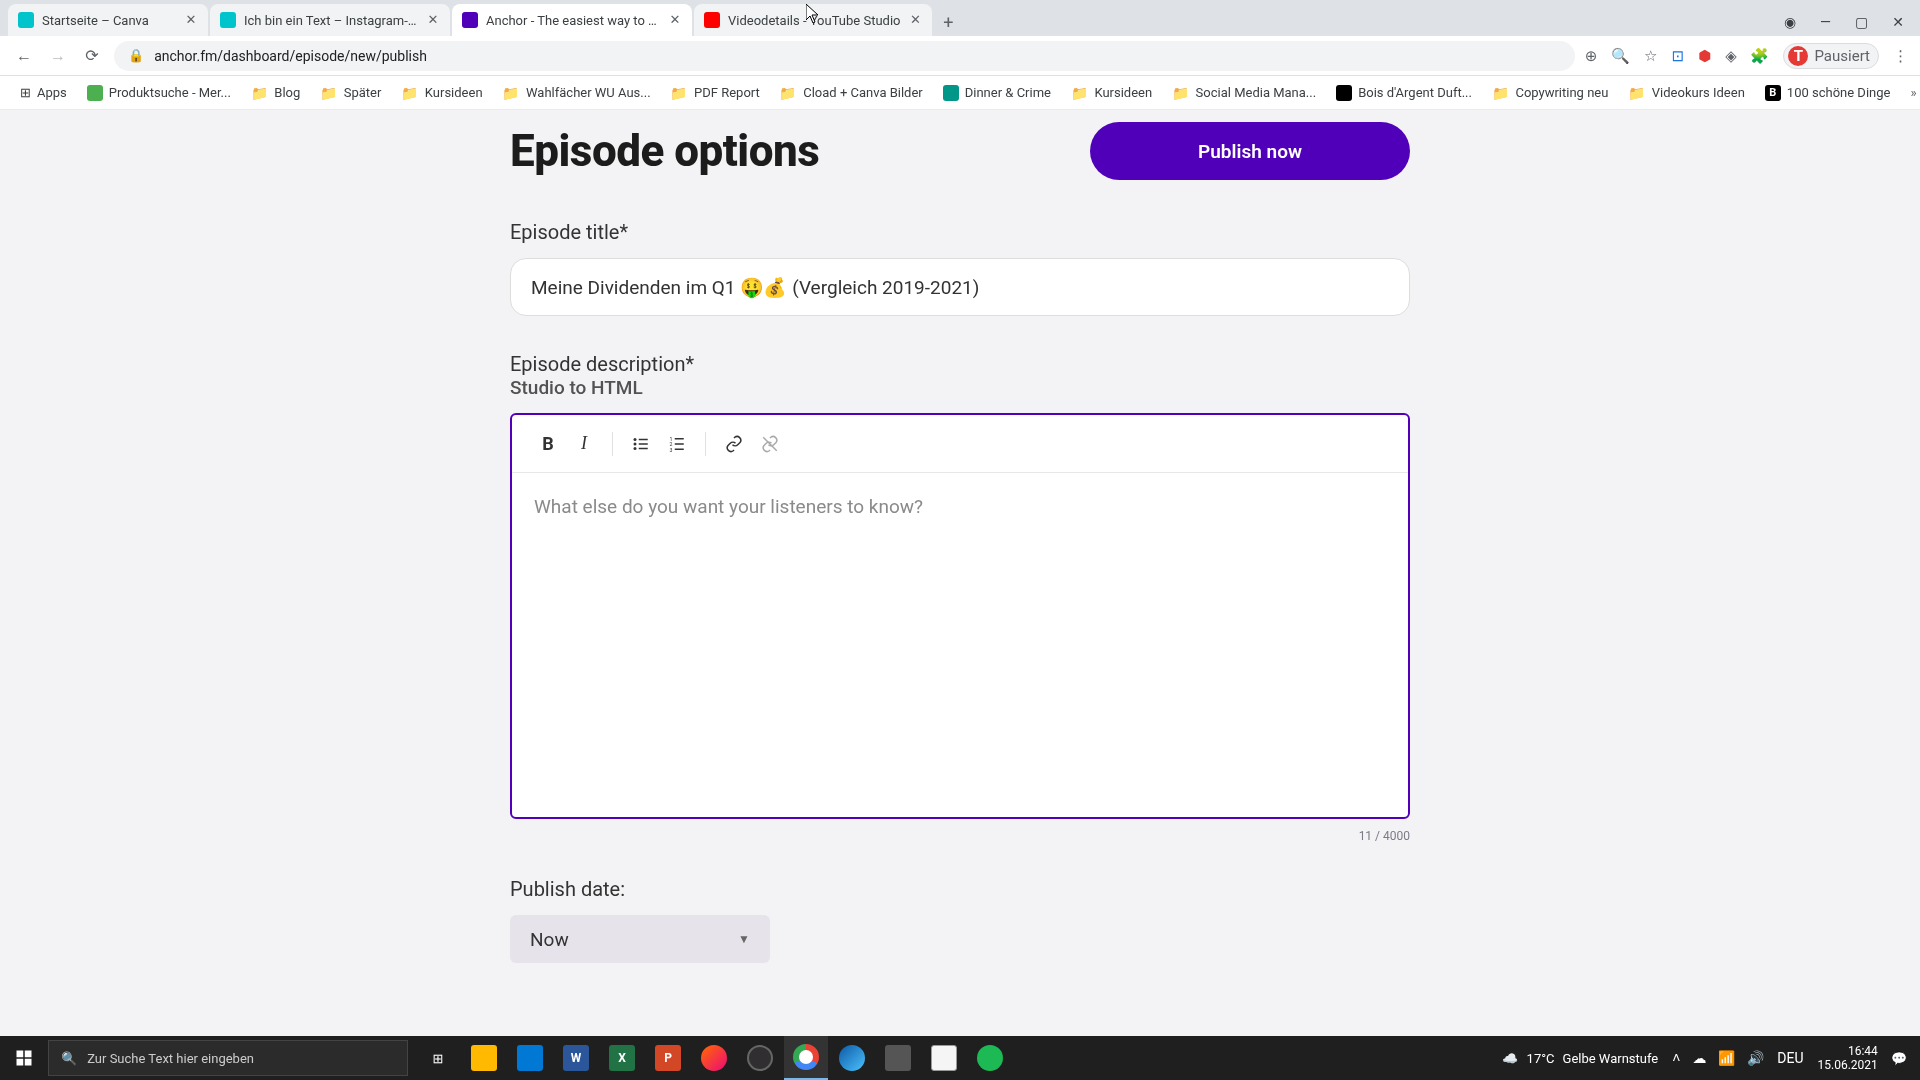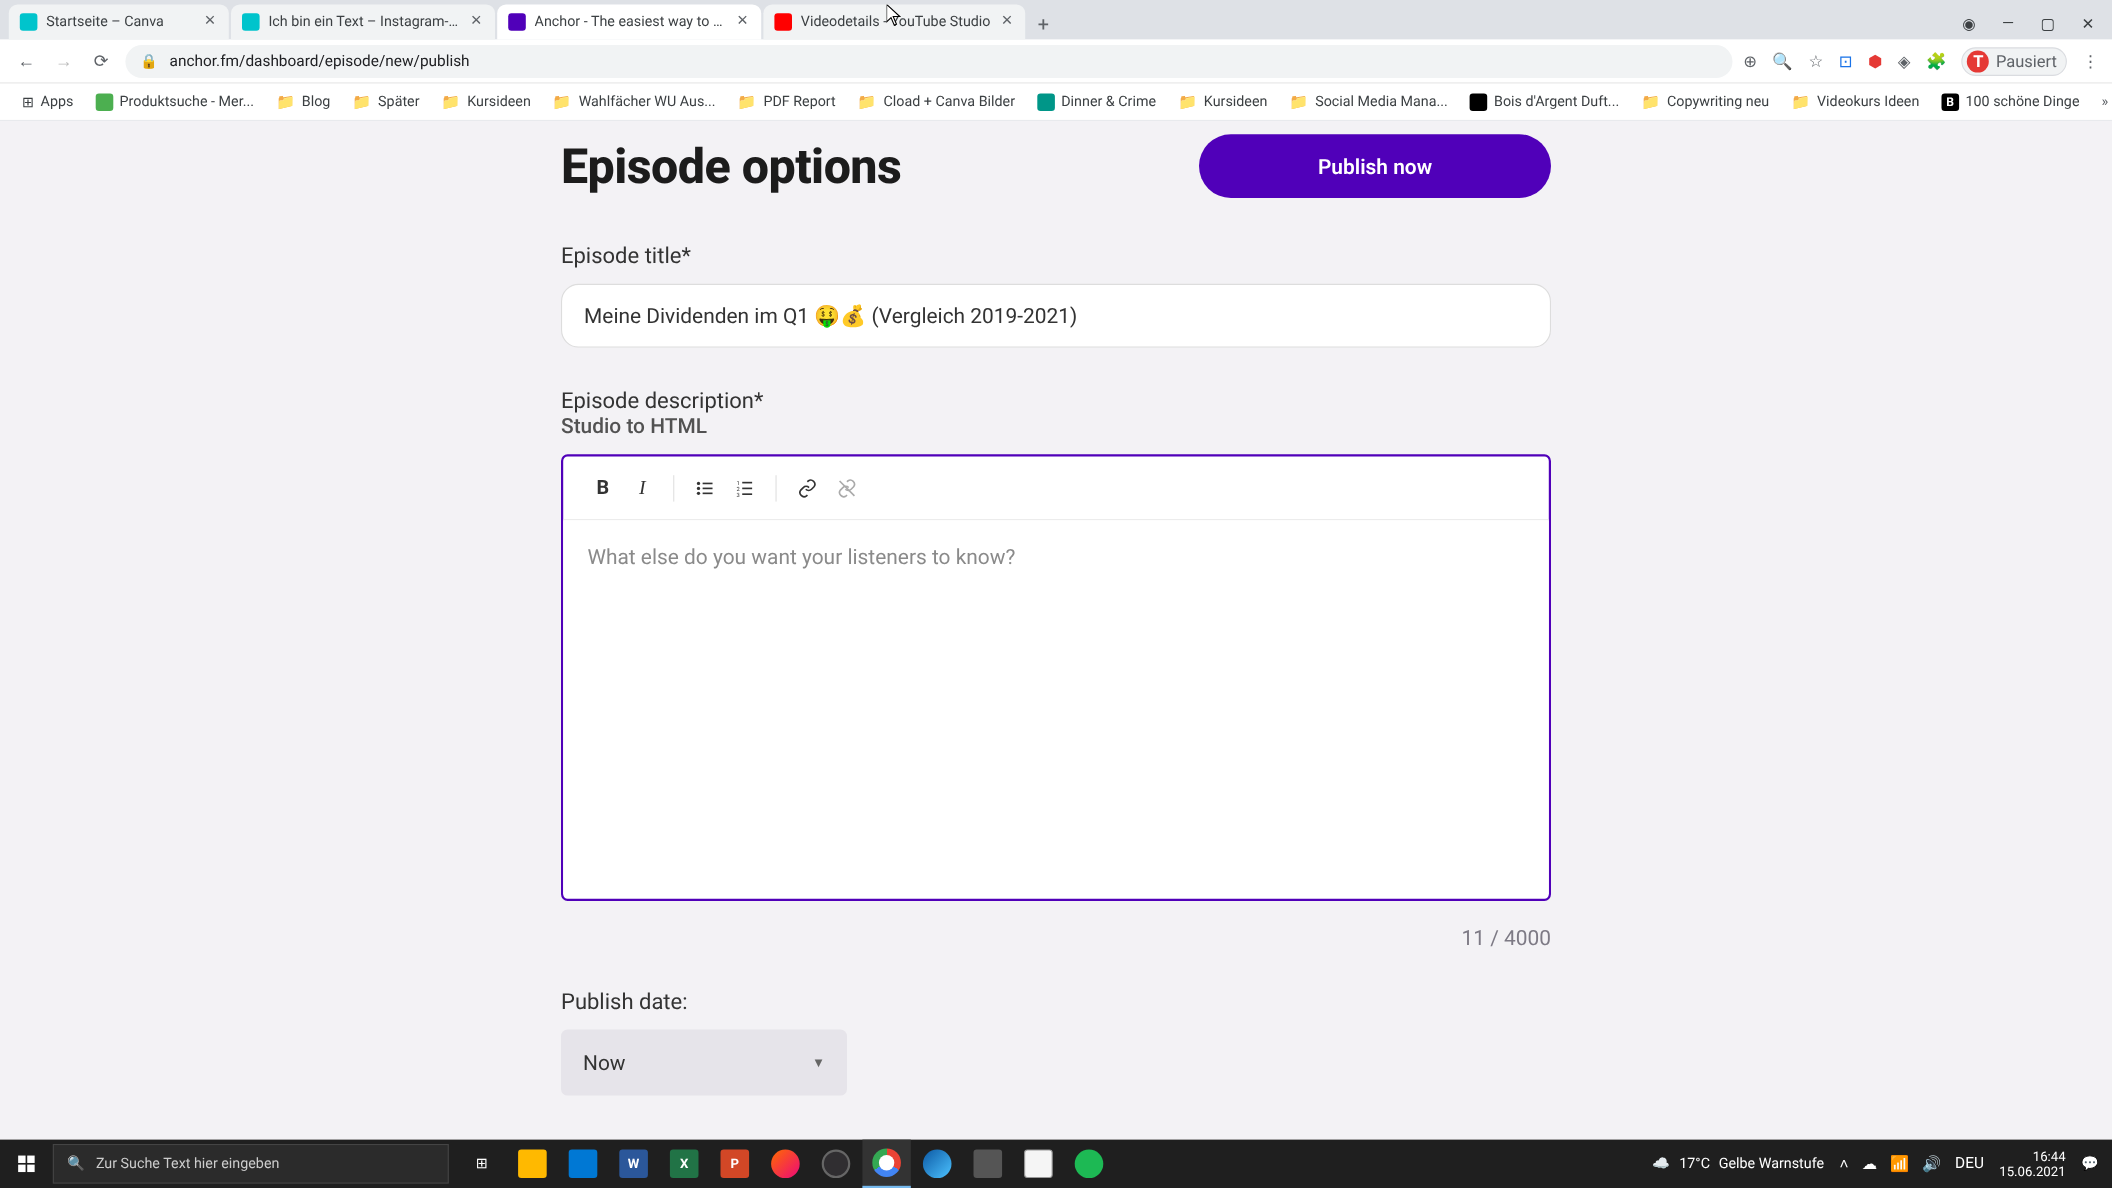--- a/index.html
+++ b/index.html
@@ -53,24 +53,24 @@
 
 .editor-box { border: 2px solid #5000b9; border-radius: 6px; background: #fff; }
 .editor-toolbar { height: 58px; border-bottom: 1px solid #e8e8e8; display: flex; align-items: center; padding: 0 18px; gap: 0; }
 .tb-group { display: flex; align-items: center; }
 .tb-btn { width: 36px; height: 36px; display: flex; align-items: center; justify-content: center; color: #333; cursor: pointer; border-radius: 4px; }
 .tb-sep { width: 1px; height: 24px; background: #e0e0e0; margin: 0 10px; }
 .tb-btn svg { width: 18px; height: 18px; }
 .editor-textarea { width: 100%; min-height: 340px; border: none; outline: none; padding: 22px; font-size: 19px; color: #8a8a8a; resize: none; font-family: inherit; }
 .editor-textarea::placeholder { color: #8a8a8a; }
 
-.char-count { text-align: right; color: #7d7a85; font-size: 19px; margin-top: 22px; }
+.char-count { text-align: right; color: #7d7a85; font-size: 12px; margin-top: 10px; }
 
 .publish-row { margin-top: 34px; }
-.dropdown { background: #e6e4ea; width: 260px; height: 60px; border-radius: 6px; display: flex; align-items: center; justify-content: space-between; padding: 0 20px; font-size: 19px; color: #333; cursor: pointer; margin-top: 14px; }
+.dropdown { background: #e6e4ea; width: 260px; height: 48px; border-radius: 6px; display: flex; align-items: center; justify-content: space-between; padding: 0 20px; font-size: 19px; color: #333; cursor: pointer; margin-top: 14px; }
 .dropdown .caret { color: #666; font-size: 12px; }
 
 
 .taskbar { position: absolute; bottom: 0; left: 0; right: 0; height: 44px; background: #1f1f1f; display: flex; align-items: center; color: #fff; font-size: 13px; }
 .start { width: 48px; height: 44px; display: flex; align-items: center; justify-content: center; cursor: pointer; }
 .start svg { width: 18px; height: 18px; }
 .search-box { background: #2b2b2b; height: 36px; width: 360px; display: flex; align-items: center; padding: 0 12px; gap: 10px; color: #ccc; margin-right: 8px; border: 1px solid #444; }
 .task-icons { display: flex; gap: 2px; }
 .task-icon { width: 44px; height: 44px; display: flex; align-items: center; justify-content: center; cursor: pointer; }
 .task-icon.active { border-bottom: 2px solid #76b9ed; background: #333; }

